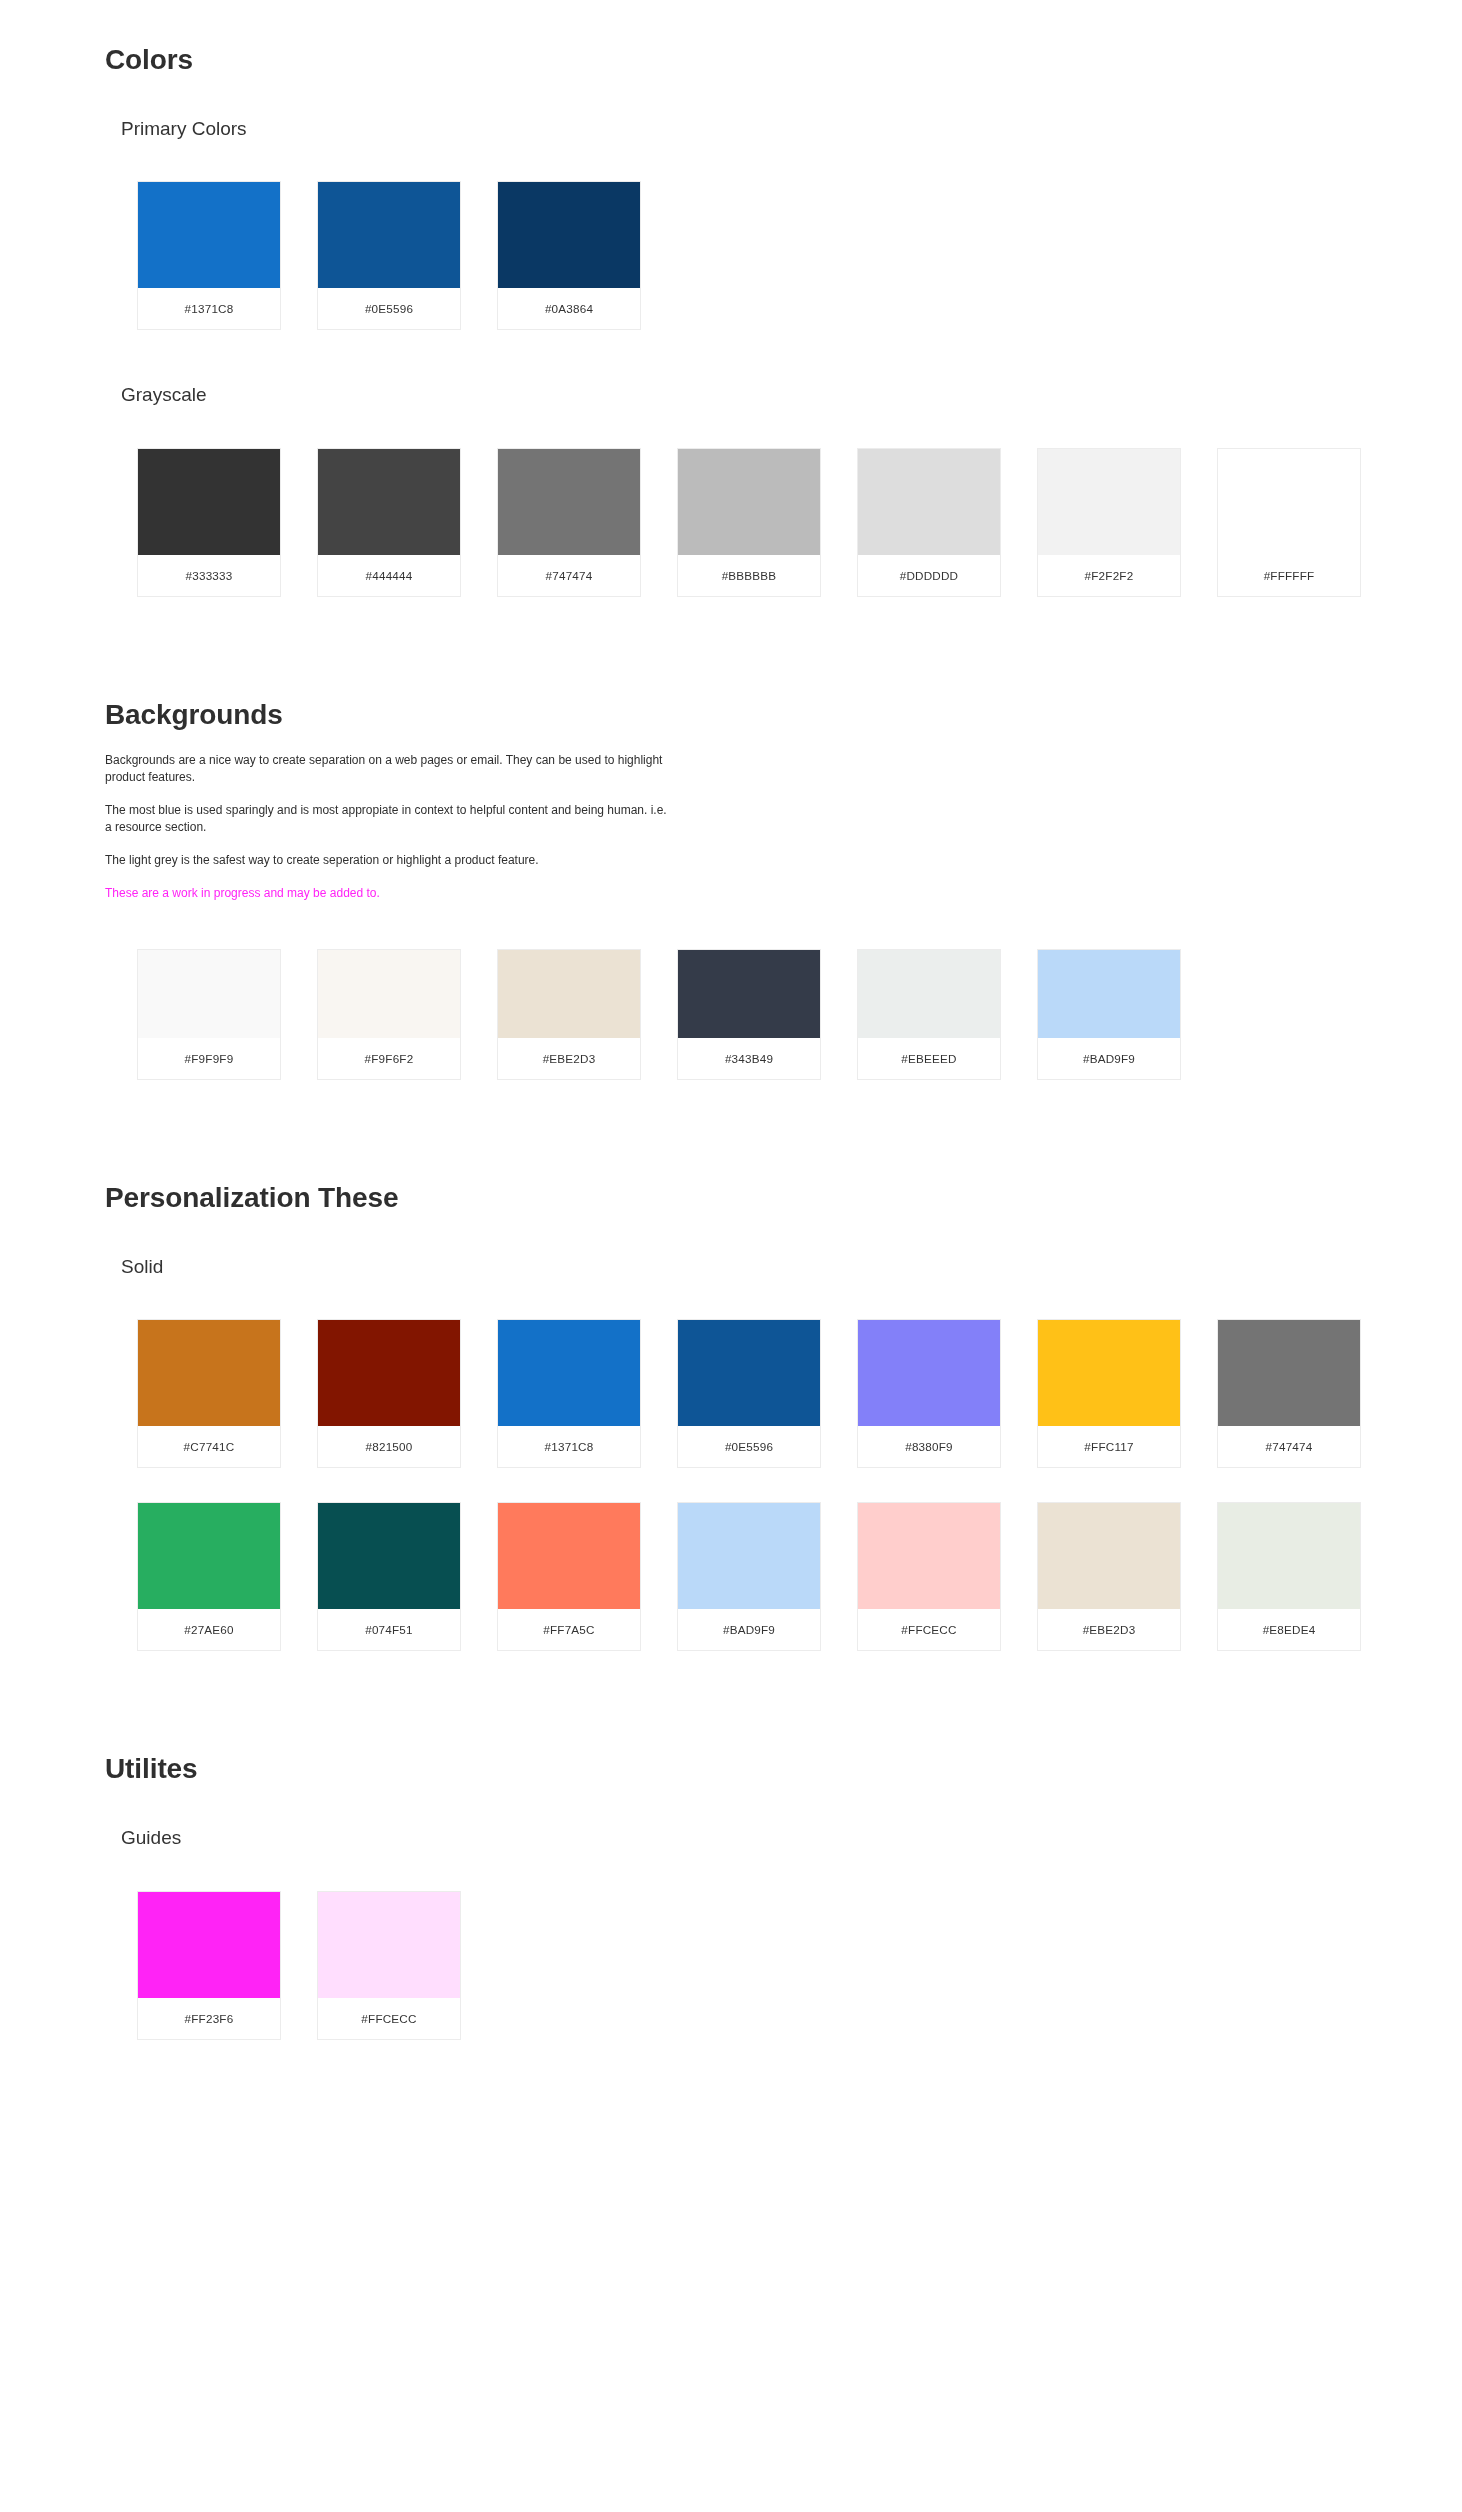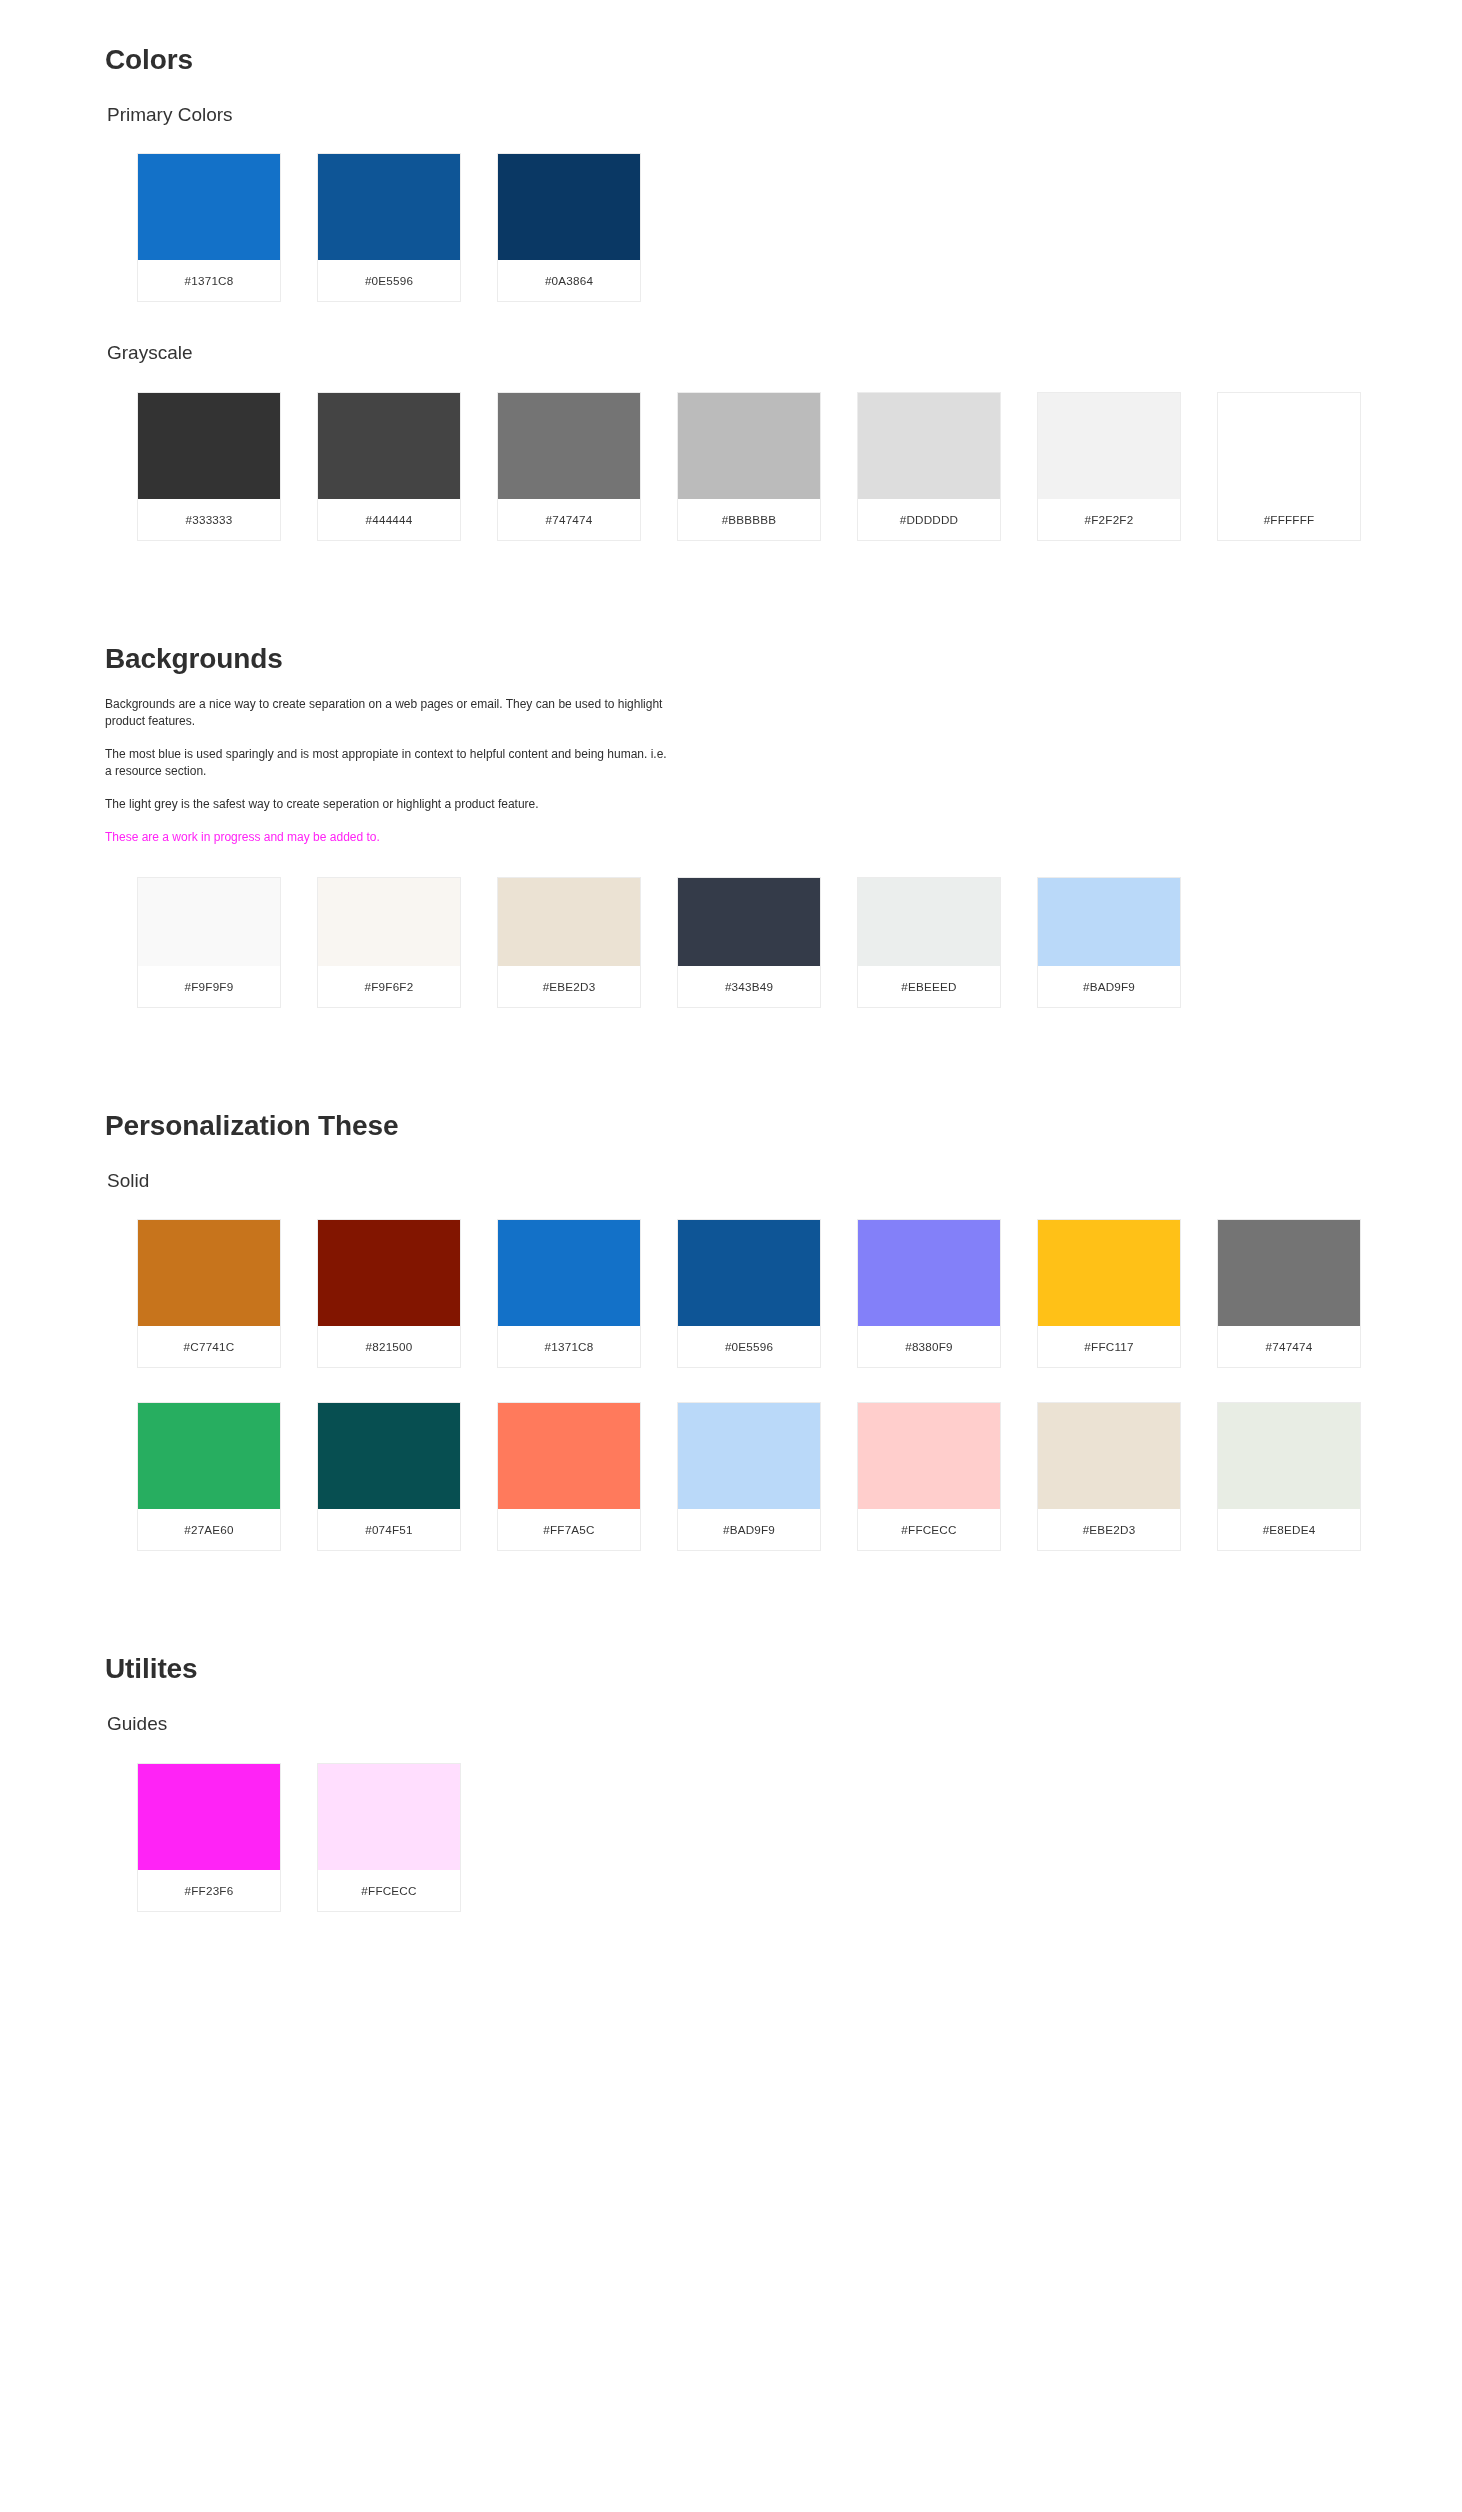--- a/index.html
+++ b/index.html
@@ -31,21 +31,21 @@
     color: #2f2f2f;
     margin: 0;
     letter-spacing: -0.1px;
   }
 
   h2.sub-title {
     font-size: 19px;
     line-height: 1.2;
     font-weight: 400;
     color: #333333;
-    margin: 2px;
+    margin: 16px;
   }
 
   
   .swatch-row {
     display: flex;
     flex-wrap: nowrap;
     gap: 36px;
     margin-left: 32px;
   }
 
@@ -78,21 +78,21 @@
   }
 
   
   .body-copy p {
     font-size: 12px;
     line-height: 1.45;
     color: #2f2f2f;
     margin: 0 0 15.3px 0;
     max-width: 563px;
   }
-  .body-copy p:last-child { margin-bottom: 0; }
+  .body-copy p:last-child { margin-bottom: 16px; }
   .note-wip {
     font-size: 11.3px;
     line-height: 1.45;
     margin: 0;
   }
 
   
   .spacer-title-to-sub { height: 25px; }
   .spacer-sub-to-grid  { height: 25px; }
   .spacer-grid-to-sub  { height: 38px; }

